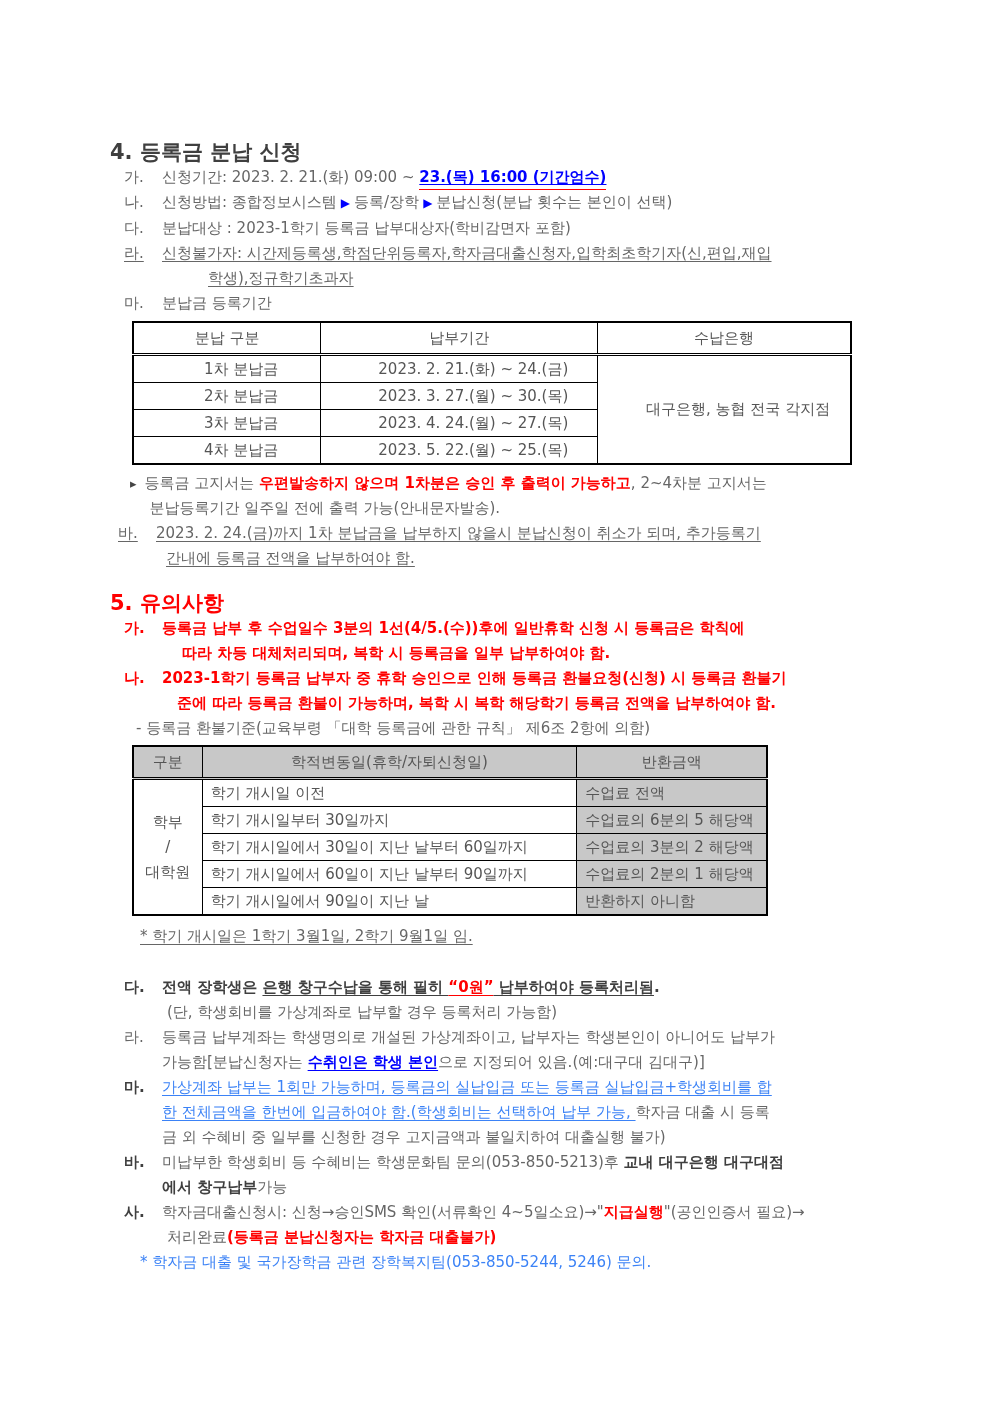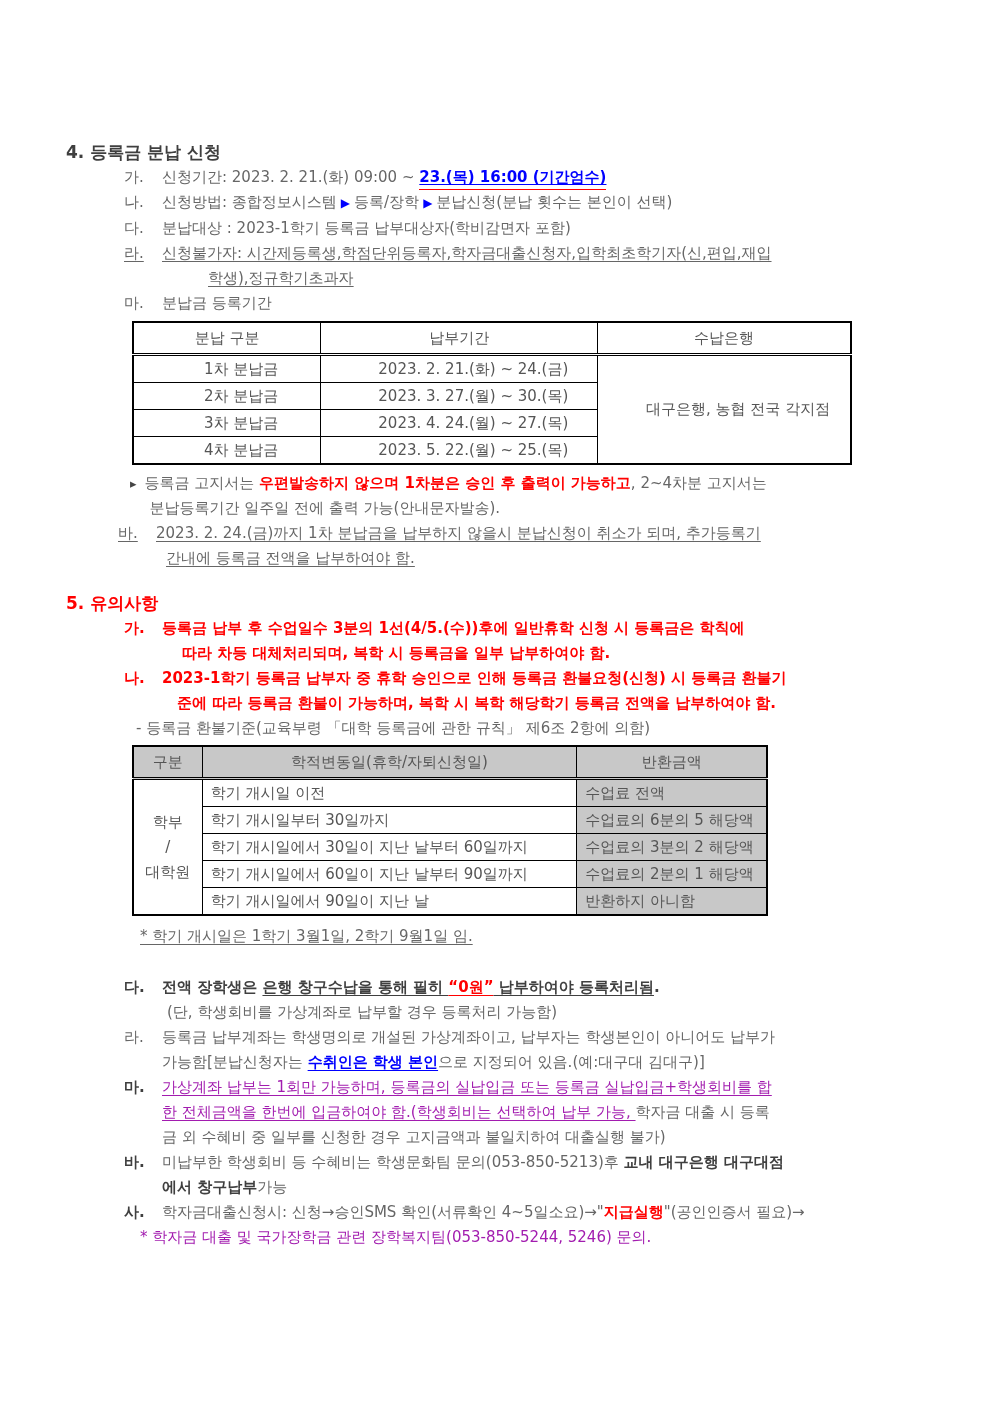--- a/index.html
+++ b/index.html
@@ -2,31 +2,31 @@
 <html><head>
 <meta charset="utf-8">
 <style>
   html,body{margin:0;padding:0;}
   body{
     width:992px;height:1403px;background:#ffffff;overflow:hidden;
     font-family:"DejaVu Sans","Liberation Sans",sans-serif;
     font-size:15px;line-height:25px;color:#666666;
   }
   .page{padding-top:140px;}
-  .sec-title{margin-left:66px;font-weight:bold;color:#3f3f3f;font-size:17px;}
+  .sec-title{margin-left:110px;font-weight:bold;color:#3f3f3f;font-size:21px;}
   .item{display:flex;margin-left:124px;}
   .item .label{width:38px;flex-shrink:0;}
   .item .content{flex:1;}
   .ml46{margin-left:46px;}
   .ml20{margin-left:20px;}
   .ml15{margin-left:15px;}
   .ml10{margin-left:10px;}
   .ml5{margin-left:5px;}
   .u{text-decoration:underline;text-underline-offset:3px;}
-  .blue{color:#a21caf;}
+  .blue{color:#3b82f6;}
   .bold{font-weight:bold;}
   .dark{color:#3f3f3f;}
   .redbold{color:#ff0000;font-weight:bold;}
   .bluebold{color:#0000ff;font-weight:bold;}
   .deadline{color:#0000ff;font-weight:bold;text-decoration:underline;text-underline-offset:2px;
     border-bottom:1px solid #ff0000;padding-bottom:1px;display:inline-block;line-height:21px;}
   .arrow{color:#0000ff;margin:0 4px;font-size:12px;}
   .bullet{color:#444;margin-right:8px;font-size:13px;}
   table{border-collapse:collapse;color:#555555;font-size:15px;}
   .t1{margin:5px 0 6px 132px;width:720px;text-align:center;border:2px solid #000;}
@@ -238,18 +238,21 @@
       </div>
     </div>
   </div>
 
   <div class="item">
     <span class="label bold dark">사.</span>
     <div class="content">
       <div>
         <span>학자금대출신청시: 신청→승인SMS 확인(서류확인 4~5일소요)→"</span><span class="redbold">지급실행</span><span>"(공인인증서 필요)→</span>
       </div>
+      <div class="ml5">
+        <span>처리완료</span><span class="redbold">(등록금 분납신청자는 학자금 대출불가)</span>
+      </div>
     </div>
   </div>
 
   <div class="blue" style="margin-left:140px;">* 학자금 대출 및 국가장학금 관련 장학복지팀(053-850-5244, 5246) 문의.</div>
 
 </div>
 
 </body></html>

